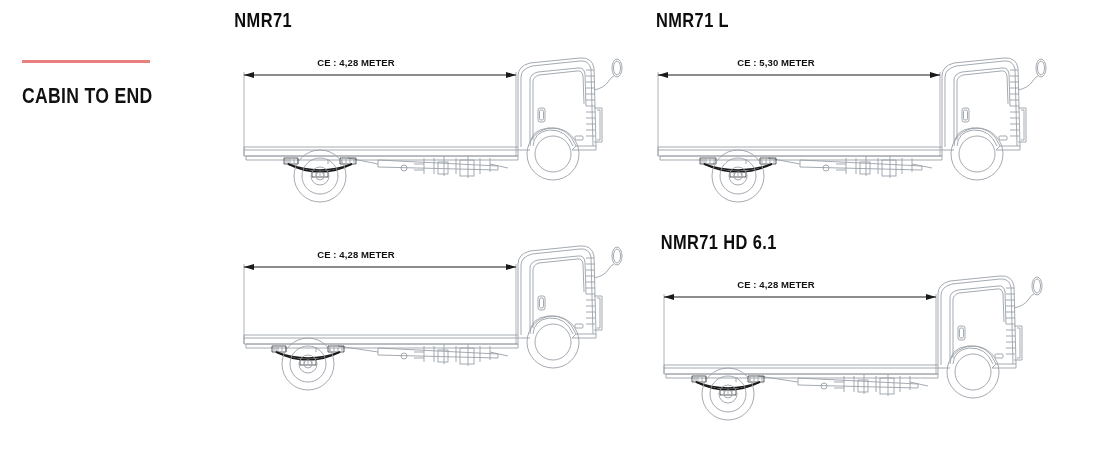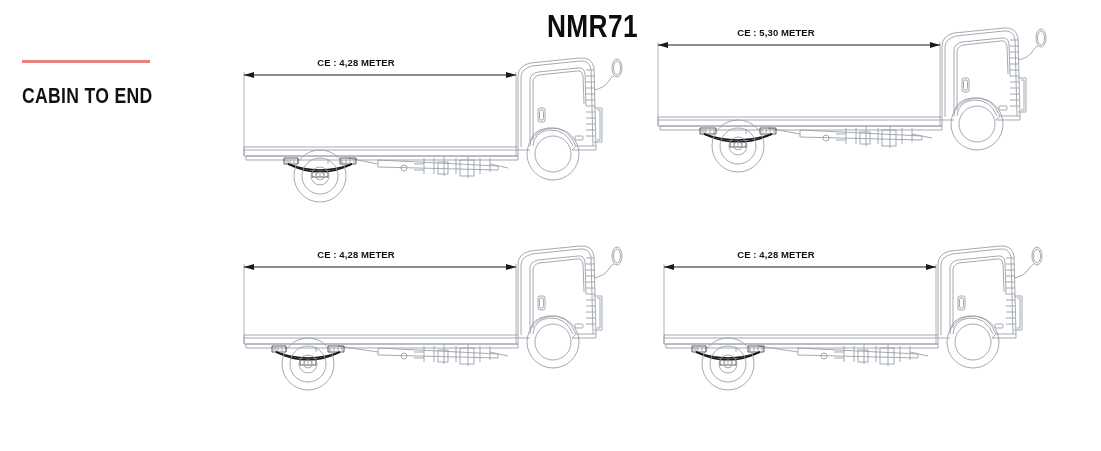--- a/index.html
+++ b/index.html
@@ -37,24 +37,24 @@
 
   
   .grid{position:absolute;left:0;top:0;width:1101px;height:451px;}
   .cell{position:absolute;}
   .cell-0{left:228px; top:10px;  width:420px; height:215px;}
   .cell-1{left:648px; top:10px;  width:420px; height:215px;}
   .cell-2{left:228px; top:232px; width:420px; height:215px;}
   .cell-3{left:648px; top:232px; width:420px; height:215px;}
 
   .cell-title{
-    text-align:right;
+    text-align:left;
     font-family:"Liberation Sans Narrow","Liberation Sans",sans-serif;
     font-weight:700;
-    font-size:32px;
+    font-size:20px;
     color:#0d0d0d;
     letter-spacing:0.5px;
     line-height:1;
     margin:0;
     height:30px;
   }
   .cell-title span{
     display:inline-block;
     transform:scaleX(.82);
     white-space:nowrap;
@@ -143,20 +143,21 @@
             <ellipse cx="389" cy="22" rx="3.5" ry="7"></ellipse>
             <path d="M348 100 L368 100 L368 104 L344 104 Z"></path>
             <rect x="347" y="90" width="8" height="4" rx="1"></rect>
             <path d="M290 104 L302 104"></path>
           </g>
         </svg>
       </div>
     </div>
 
     <div class="cell cell-1">
+      <div class="cell-title"><span>NMR71 L</span></div>
       <div class="drawing">
         <svg viewBox="0 0 420 178" preserveAspectRatio="xMidYMid meet">
           <g>
             <text class="dim-text" x="128" y="20" text-anchor="middle">CE : 5,30 METER</text>
             <line x1="10" y1="110" x2="10" y2="26" stroke="#9aa0a8" stroke-width="0.8"></line>
             <line x1="292" y1="110" x2="292" y2="26" stroke="#9aa0a8" stroke-width="0.8"></line>
             <line x1="10" y1="29" x2="292" y2="29" stroke="#1a1a1a" stroke-width="1.1"></line>
             <path d="M10 29 L20 26 L20 32 Z" fill="#1a1a1a"></path>
             <path d="M292 29 L282 26 L282 32 Z" fill="#1a1a1a"></path>
           </g>
@@ -265,20 +266,21 @@
             <ellipse cx="389" cy="18" rx="3.5" ry="7"></ellipse>
             <path d="M348 96 L368 96 L368 100 L344 100 Z"></path>
             <rect x="347" y="86" width="8" height="4" rx="1"></rect>
             <path d="M290 100 L302 100"></path>
           </g>
         </svg>
       </div>
     </div>
 
     <div class="cell cell-3">
+      <div class="cell-title"><span>NMR71 HD 6.1</span></div>
       <div class="drawing">
         <svg viewBox="0 0 420 178" preserveAspectRatio="xMidYMid meet">
           <g>
             <text class="dim-text" x="128" y="20" text-anchor="middle">CE : 4,28 METER</text>
             <line x1="16" y1="106" x2="16" y2="26" stroke="#9aa0a8" stroke-width="0.8"></line>
             <line x1="288" y1="106" x2="288" y2="26" stroke="#9aa0a8" stroke-width="0.8"></line>
             <line x1="16" y1="29" x2="288" y2="29" stroke="#1a1a1a" stroke-width="1.1"></line>
             <path d="M16 29 L26 26 L26 32 Z" fill="#1a1a1a"></path>
             <path d="M288 29 L278 26 L278 32 Z" fill="#1a1a1a"></path>
           </g>

